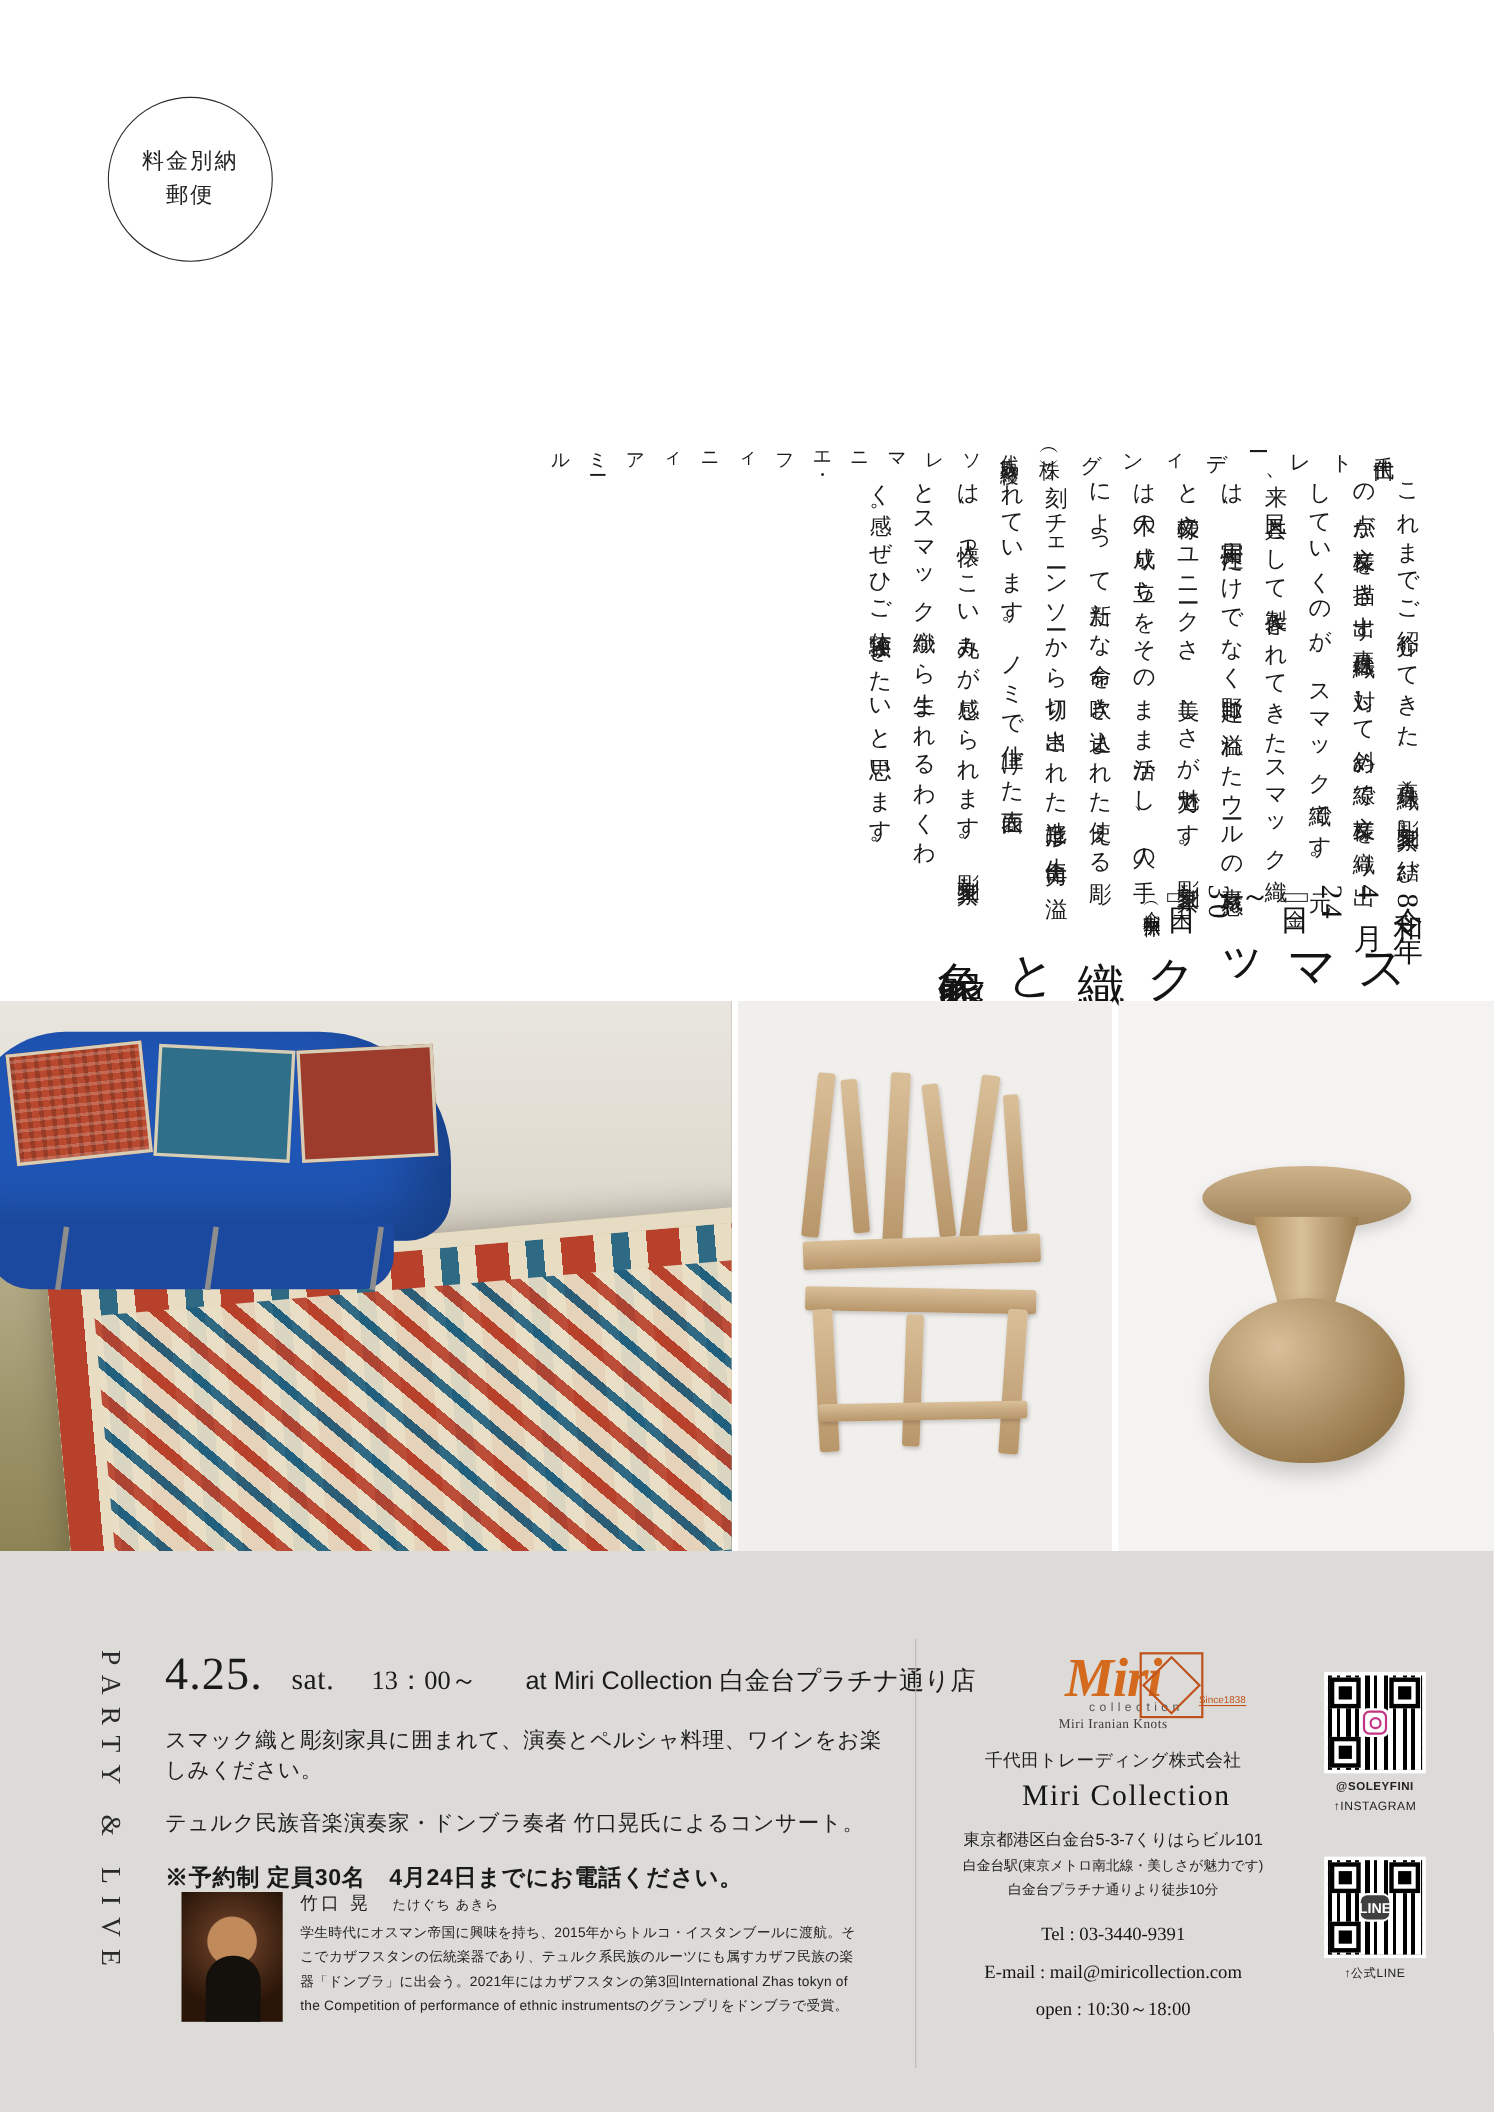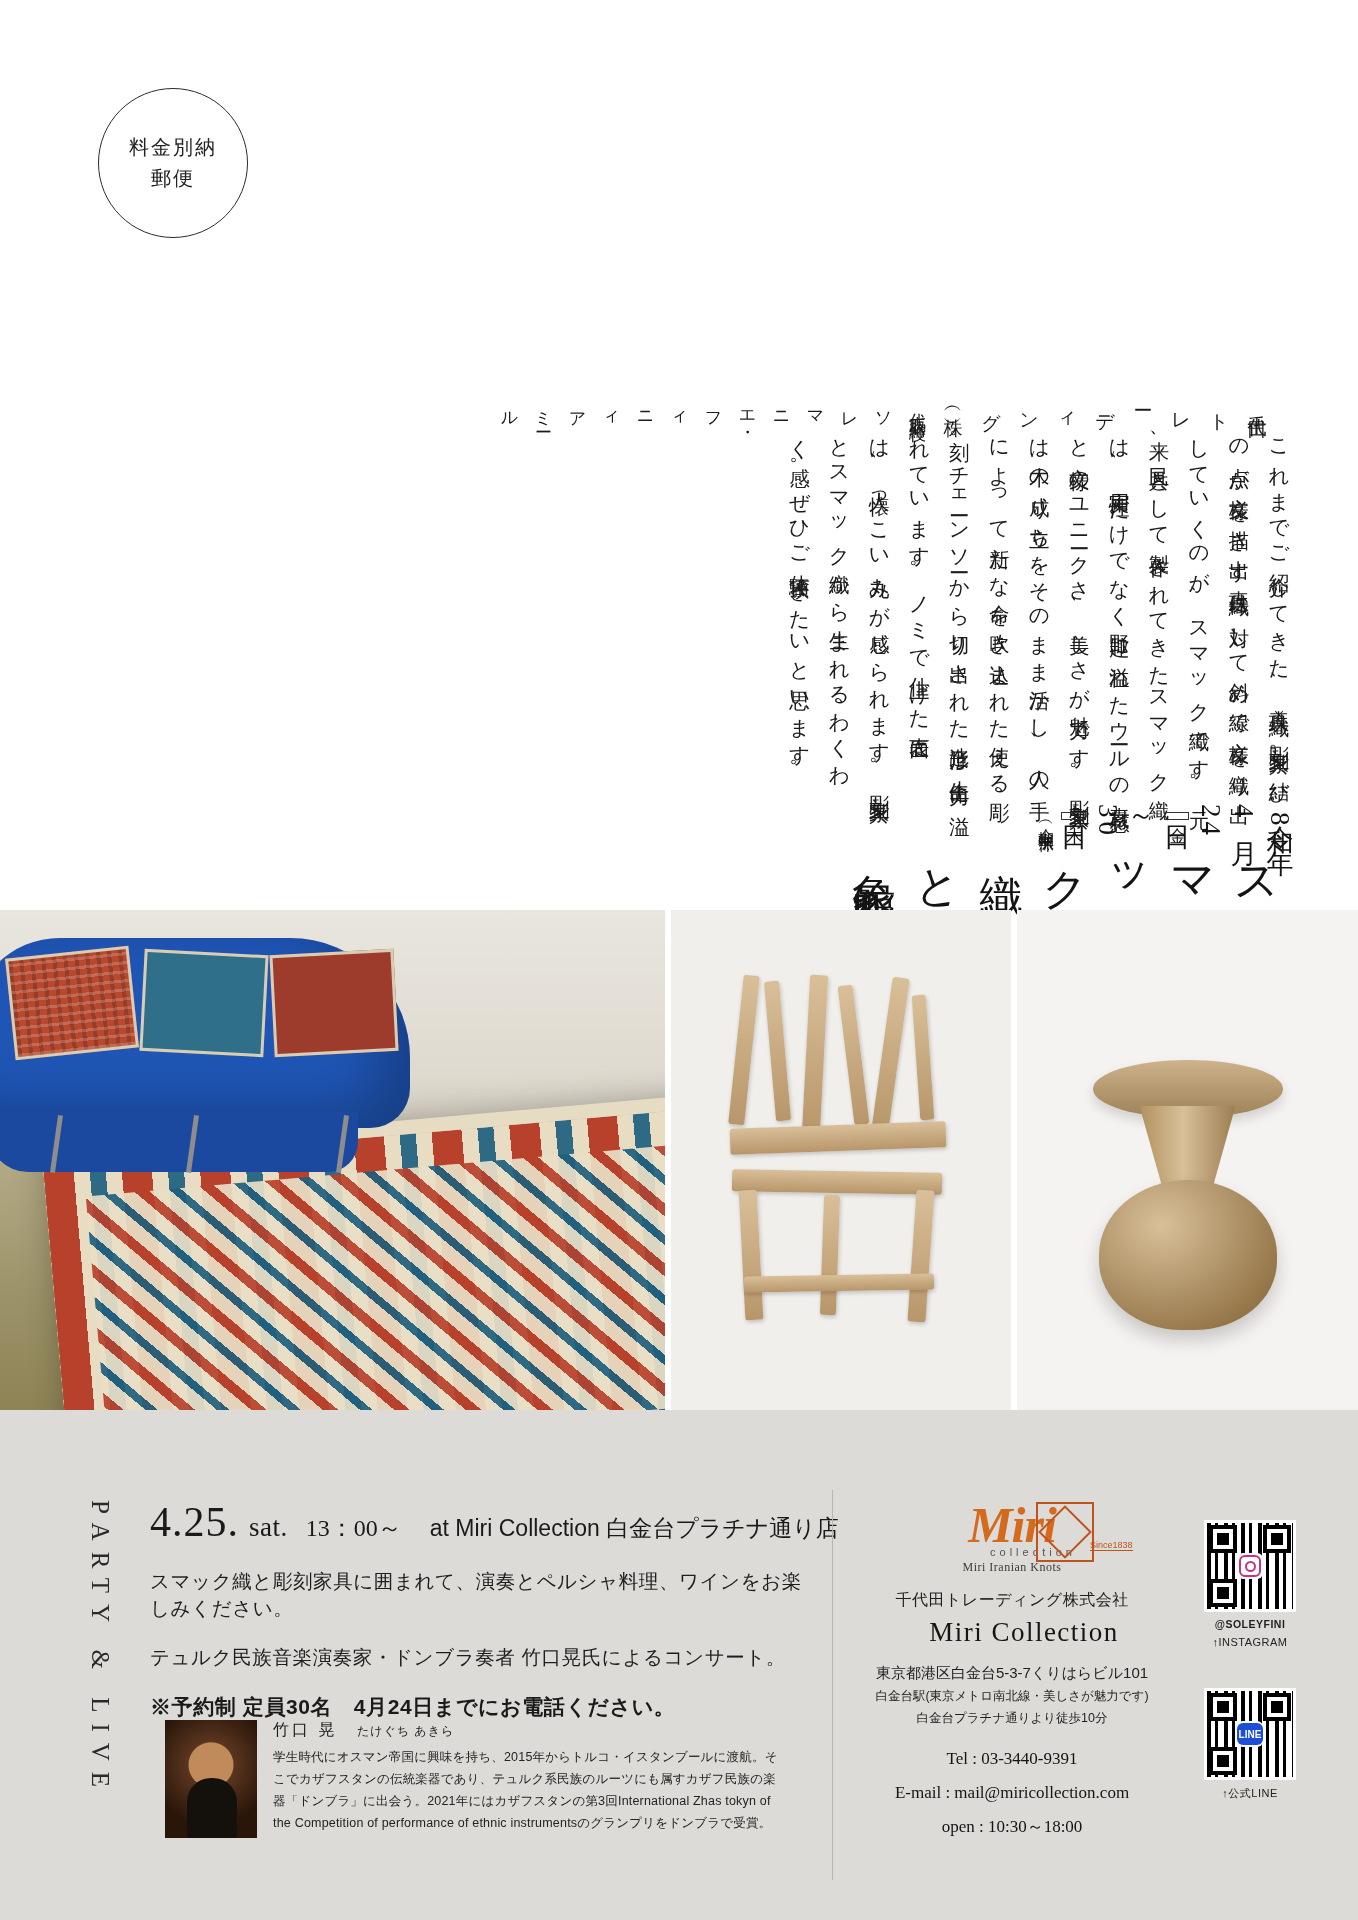--- a/index.html
+++ b/index.html
@@ -220,21 +220,21 @@
     writing-mode: vertical-rl;
     -webkit-writing-mode: vertical-rl;
     font-family: "Liberation Serif", serif;
     font-size: 25px;
     letter-spacing: 11px;
     color: #2a2a2a;
   }
 
   .party-main { position: absolute; left: 150px; top: 1498px; width: 660px; }
   .party-head {
-    display: flex; align-items: baseline; gap: 10px; white-space: nowrap;
+    display: flex; align-items: baseline; gap: 26px; white-space: nowrap;
   }
   .p-date { font-size: 42px; letter-spacing: 1px; font-family: "Liberation Serif", serif; }
   .p-sat { font-size: 27px; letter-spacing: .5px; }
   .p-time { font-size: 24px; margin-left: 8px; }
   .p-at { font-size: 23px; margin-left: 18px; font-family:"Liberation Sans", sans-serif; }
   .party-line {
     font-family: "Liberation Sans", sans-serif;
     font-size: 19.5px;
     letter-spacing: .6px;
     margin-top: 22px;
@@ -340,22 +340,22 @@
     display:flex; align-items:center; justify-content:center;
   }
   .ig-glyph {
     width: 18px; height: 18px; border: 2.5px solid #c13584; border-radius: 6px; position: relative;
   }
   .ig-glyph:after {
     content:""; position:absolute; left:3.5px; top:3.5px; width:7px; height:7px;
     border:2px solid #c13584; border-radius:50%;
   }
   .line-glyph {
-    width: 26px; height: 22px; border-radius: 6px; background:#1d4ed8;
-    color:#fff; font-family:"Liberation Sans", sans-serif; font-size: 10px; font-weight: bold;
+    width: 26px; height: 22px; border-radius: 6px; background:#404040;
+    color:#fff; font-family:"Liberation Sans", sans-serif; font-size: 13px; font-weight: bold;
     display:flex; align-items:center; justify-content:center;
   }
   .qr-caption {
     font-family: "Liberation Sans", sans-serif;
     font-size: 11px; letter-spacing: .5px; margin-top: 6px; color:#222;
   }
   .qr-caption.id { font-size: 10.5px; font-weight: bold; }
   .qr-block-2 { margin-top: 40px; }
 </style>
 </head>

